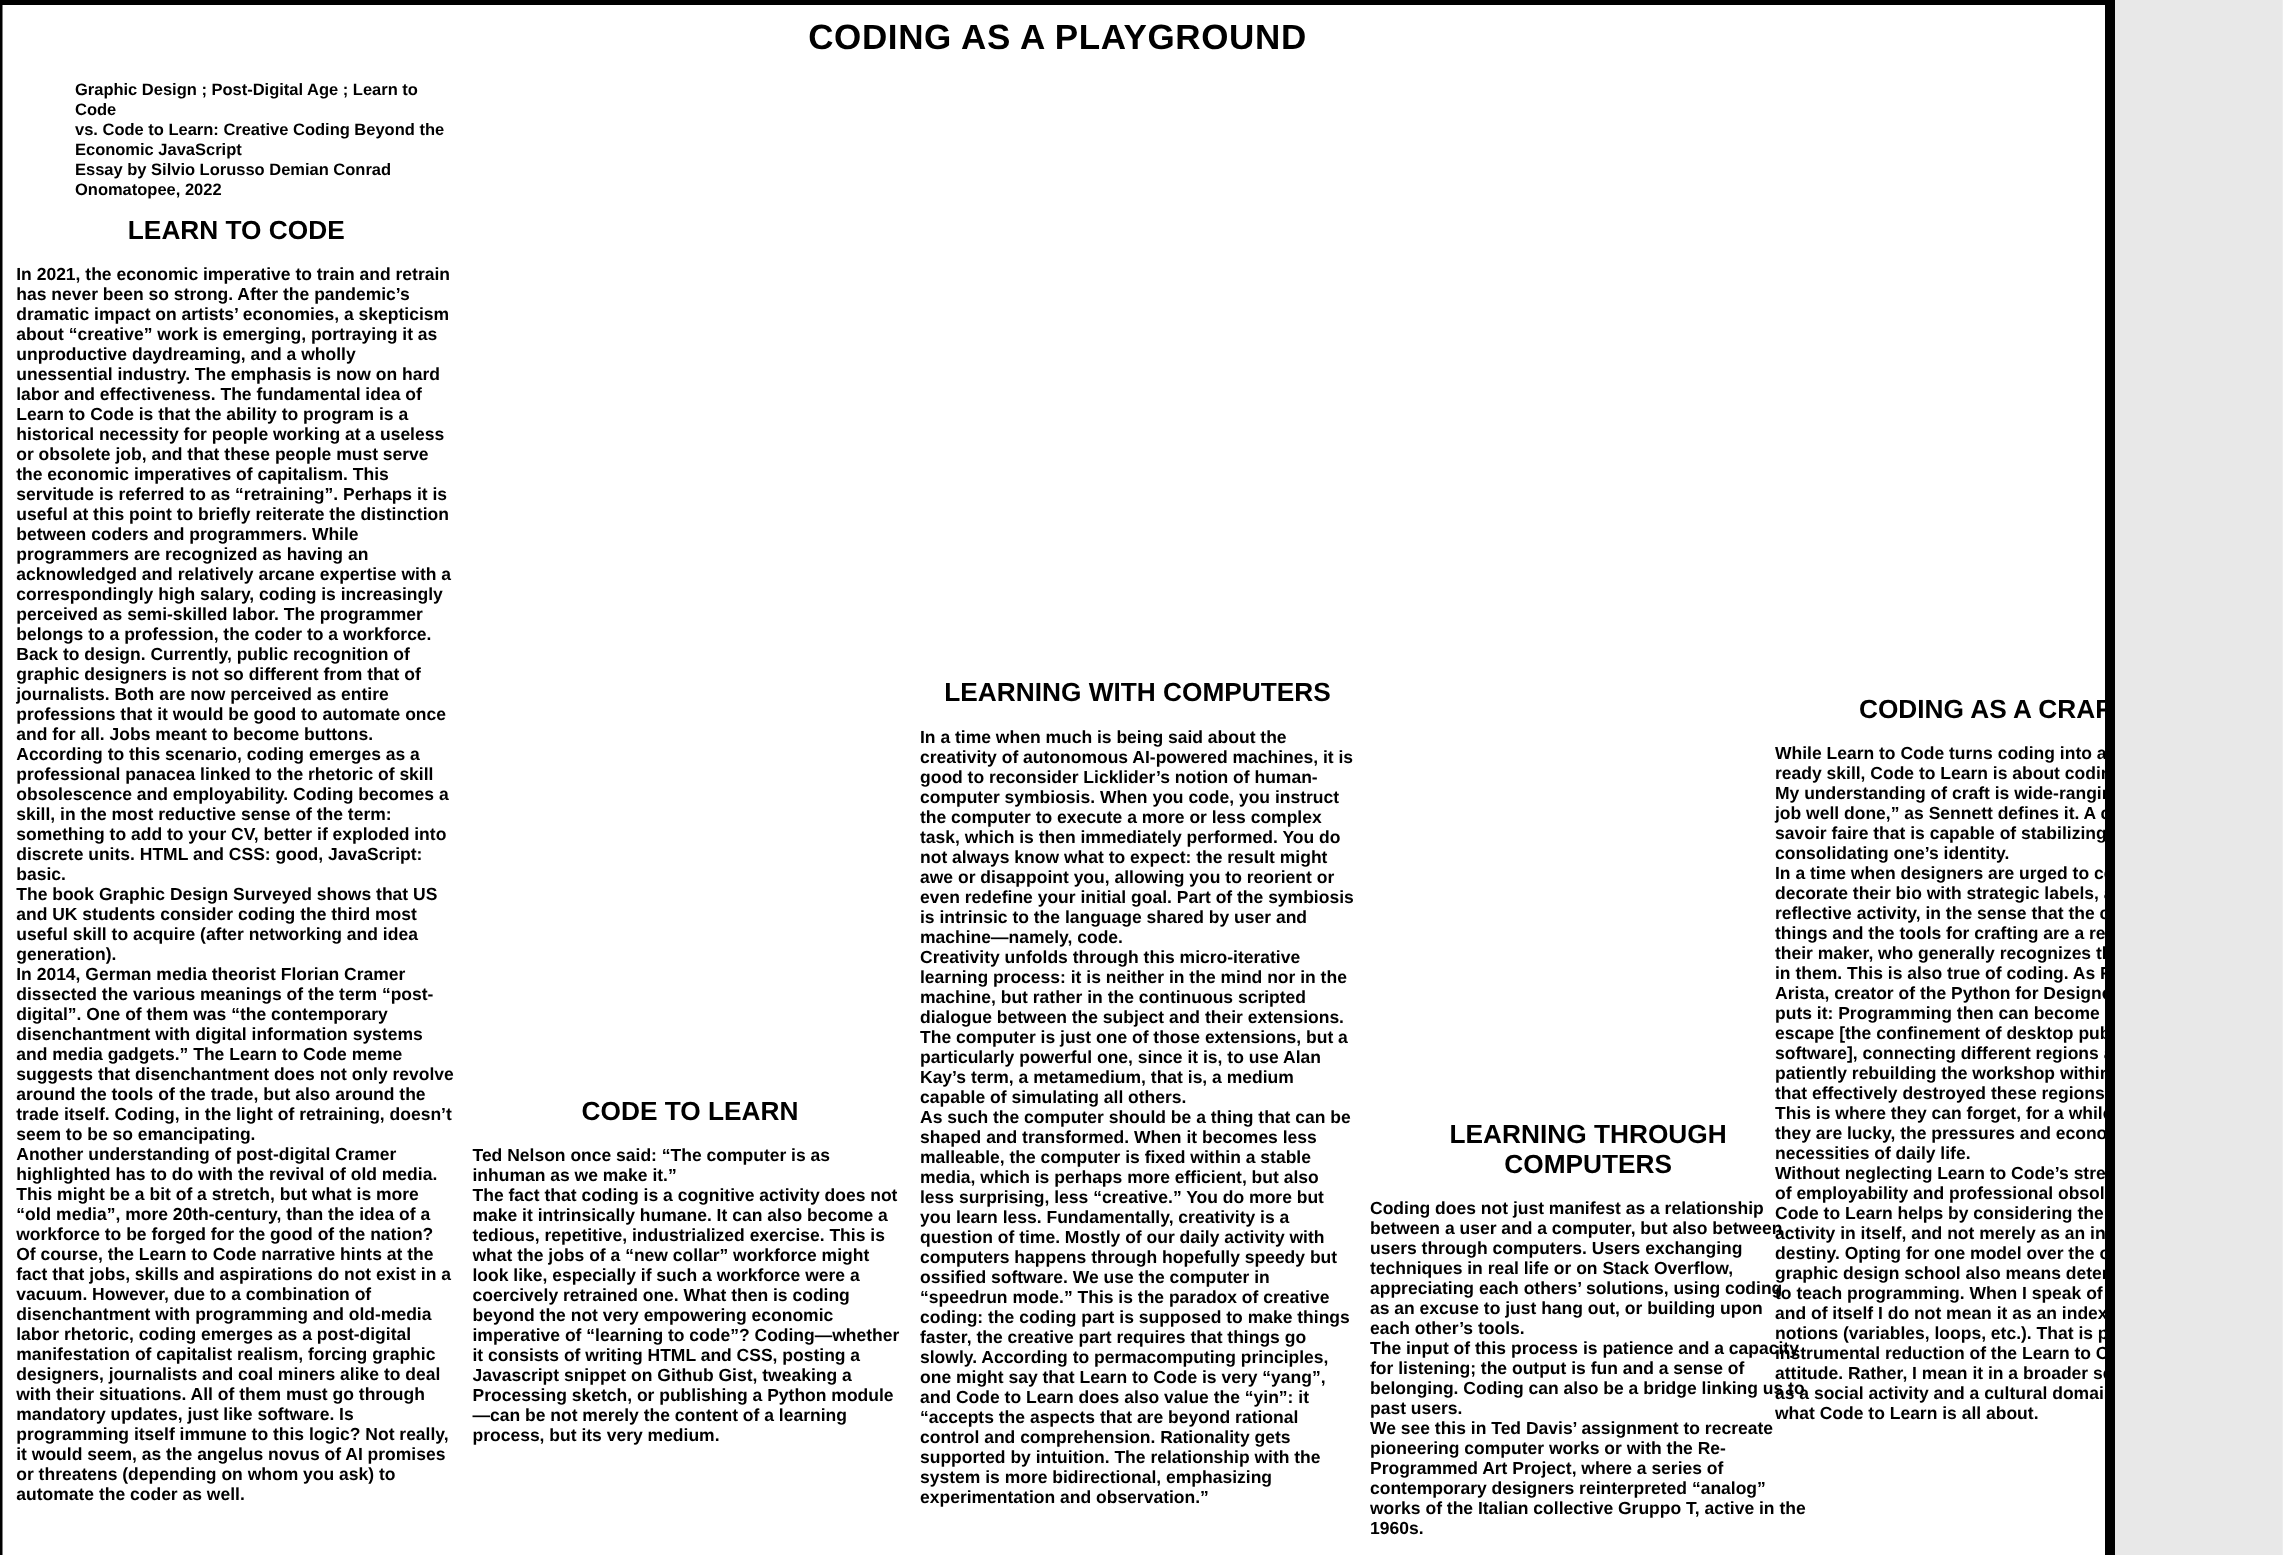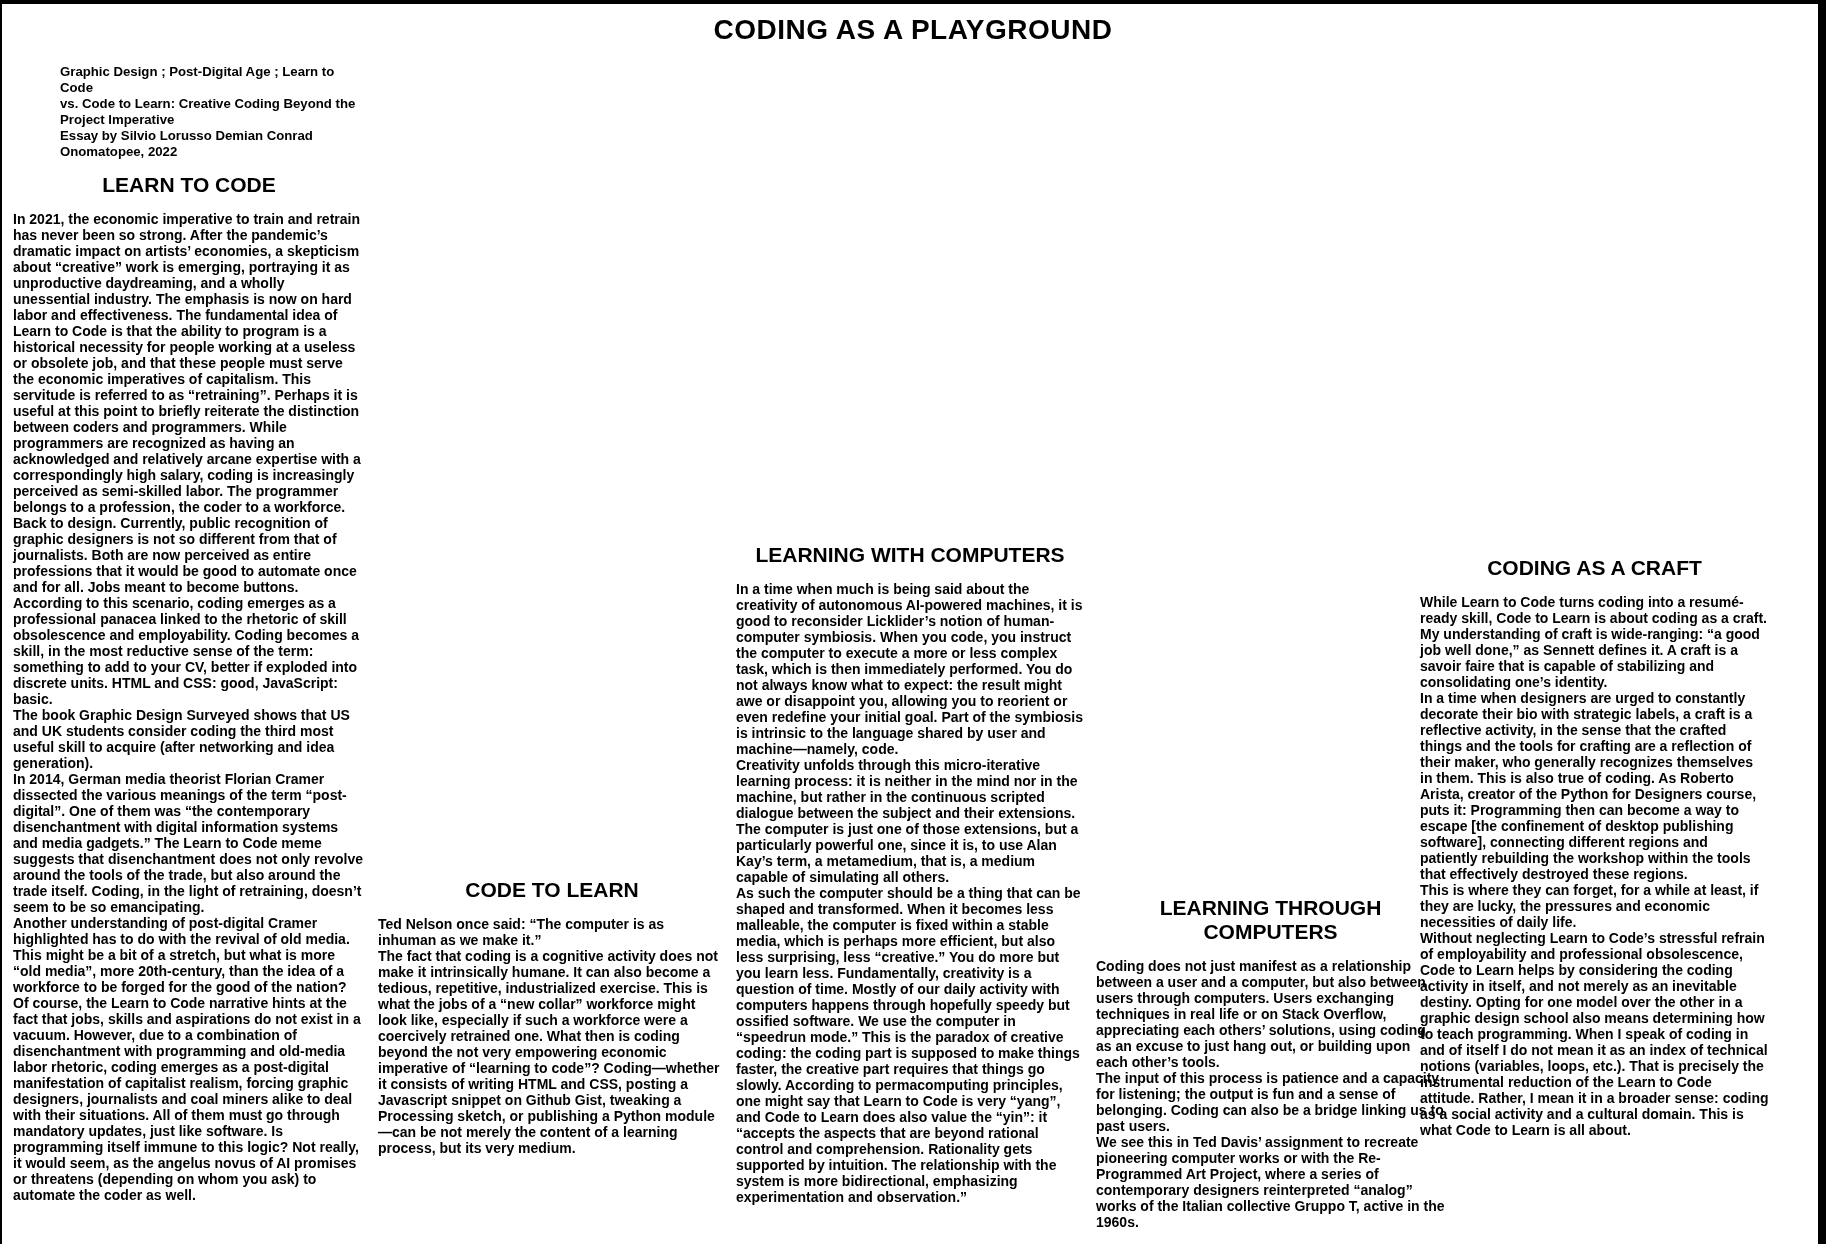--- a/index.html
+++ b/index.html
@@ -1,18 +1,18 @@
 <!DOCTYPE html>
 <html><head>
 <meta charset="utf-8">
 <style>
   html,body { margin:0; padding:0; background:#e8e8e8; }
   .page {
     position:relative;
-    width:1826px; height:1244px;
+    width:1692px; height:1244px;
     background:#ffffff;
     overflow:hidden;
     font-family:"Liberation Sans", sans-serif;
     font-weight:bold;
     color:#000000;
   }
   .top-bar   { position:absolute; top:0; left:0; width:100%; height:4px; background:#000; }
   .right-bar { position:absolute; top:0; right:0; width:8px; height:100%; background:#000; }
   .left-bar  { position:absolute; top:0; left:0; width:2px; height:100%; background:#000; }
 
@@ -48,21 +48,21 @@
   <div class="top-bar"></div>
   <div class="left-bar"></div>
   <div class="right-bar"></div>
 
   <h1 class="main-title">CODING AS A PLAYGROUND</h1>
 
   <div class="col c1">
     <div class="meta">
       <span>Graphic Design ; Post-Digital Age ; Learn to Code</span>
       <span>vs. Code to Learn: Creative Coding Beyond the</span>
-      <span>Project Imperative</span>
+      <span>Economic JavaScript</span>
       <span>Essay by Silvio Lorusso Demian Conrad</span>
       <span>Onomatopee, 2022</span>
     </div>
     <h2>LEARN TO CODE</h2>
     <div class="body">
       <p>In 2021, the economic imperative to train and retrain has never been so strong. After the pandemic’s dramatic impact on artists’ economies, a skepticism about “creative” work is emerging, portraying it as unproductive daydreaming, and a wholly unessential industry. The emphasis is now on hard labor and effectiveness. The fundamental idea of Learn to Code is that the ability to program is a historical necessity for people working at a useless or obsolete job, and that these people must serve the economic imperatives of capitalism. This servitude is referred to as “retraining”. Perhaps it is useful at this point to briefly reiterate the distinction between coders and programmers. While programmers are recognized as having an acknowledged and relatively arcane expertise with a correspondingly high salary, coding is increasingly perceived as semi-skilled labor. The programmer belongs to a profession, the coder to a workforce.</p>
       <p>Back to design. Currently, public recognition of graphic designers is not so different from that of journalists. Both are now perceived as entire professions that it would be good to automate once and for all. Jobs meant to become buttons.</p>
       <p>According to this scenario, coding emerges as a professional panacea linked to the rhetoric of skill obsolescence and employability. Coding becomes a skill, in the most reductive sense of the term: something to add to your CV, better if exploded into discrete units. HTML and CSS: good, JavaScript: basic.</p>
       <p>The book Graphic Design Surveyed shows that US and UK students consider coding the third most useful skill to acquire (after networking and idea generation).</p>
       <p>In 2014, German media theorist Florian Cramer dissected the various meanings of the term “post-digital”. One of them was “the contemporary disenchantment with digital information systems and media gadgets.” The Learn to Code meme suggests that disenchantment does not only revolve around the tools of the trade, but also around the trade itself. Coding, in the light of retraining, doesn’t seem to be so emancipating.</p>

